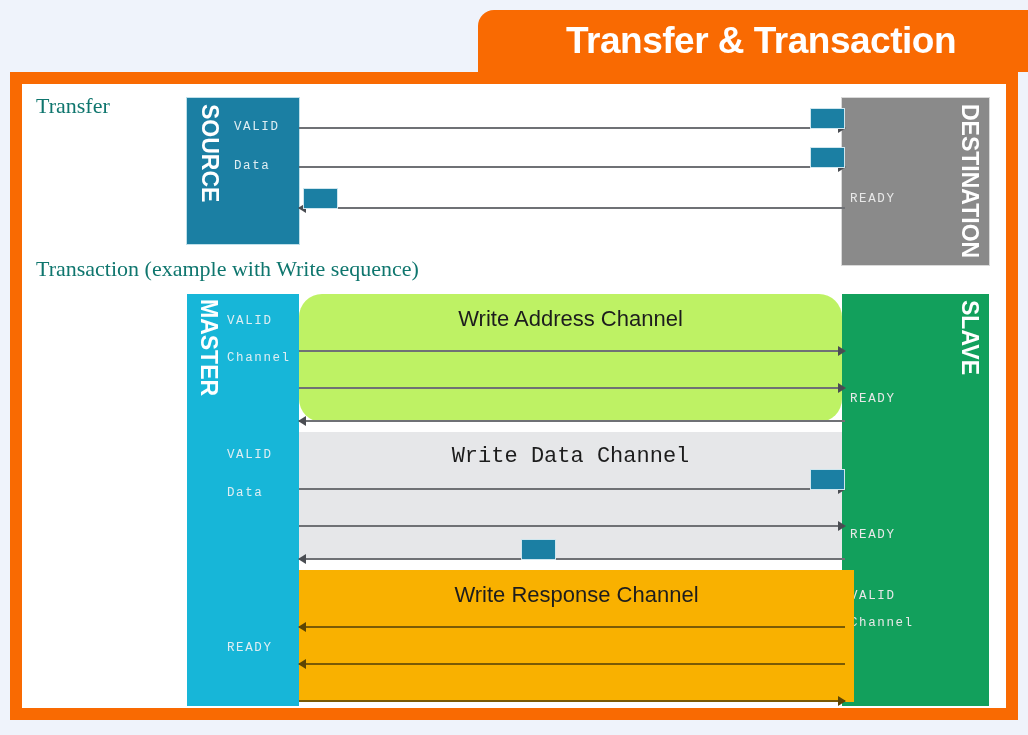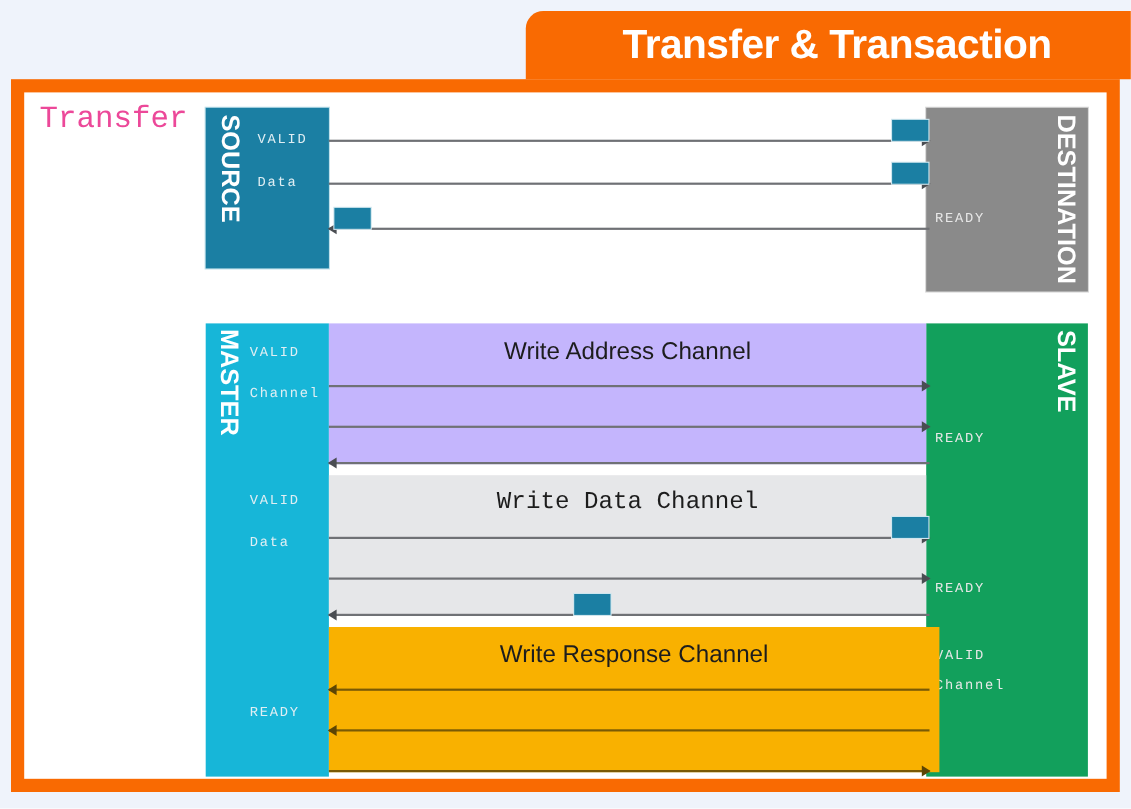--- a/index.html
+++ b/index.html
@@ -33,22 +33,22 @@
     box-sizing:border-box;
     padding:12px;
   }
   .card-inner{
     position:relative;width:100%;height:100%;
     background:#ffffff;
   }
 
   
   .section-label{
-    position:absolute;color:#ec4899;font-size:28px;
-    font-family:Liberation Mono, monospace;white-space:nowrap;
+    position:absolute;color:#0f766e;font-size:22px;
+    font-family:Liberation Serif, serif;white-space:nowrap;
   }
   .mono{
     font-family:"Liberation Mono",monospace;
     font-size:12.5px;letter-spacing:1.6px;color:#dfeef3;white-space:nowrap;
   }
   .mono-dark{
     font-family:"Liberation Mono",monospace;
     font-size:12.5px;letter-spacing:1.6px;color:#e8e8e8;white-space:nowrap;
   }
 
@@ -118,39 +118,40 @@
         <span class="head r"></span>
       </div>
       <div class="arrow" style="left:277px;top:123px;width:546px;">
         <span class="head l"></span>
       </div>
 
       <div class="marker" style="left:789px;top:25px;width:33px;height:19px;"></div>
       <div class="marker" style="left:789px;top:64px;width:33px;height:19px;"></div>
       <div class="marker" style="left:282px;top:105px;width:33px;height:19px;"></div>
 
+      <span class="section-label" style="left:14px;top:172px;">Transaction (example with Write sequence)</span>
 
       <div class="block master" style="left:165px;top:210px;width:112px;height:412px;">
         <span class="vlabel down" style="left:8px;top:5px;font-size:23px;height:105px;">MASTER</span>
         <span class="mono" style="position:absolute;left:40px;top:20px;">VALID</span>
         <span class="mono" style="position:absolute;left:40px;top:57px;">Channel</span>
         <span class="mono" style="position:absolute;left:40px;top:154px;">VALID</span>
         <span class="mono" style="position:absolute;left:40px;top:192px;">Data</span>
         <span class="mono" style="position:absolute;left:40px;top:347px;">READY</span>
       </div>
 
       <div class="block slave" style="left:820px;top:210px;width:147px;height:412px;">
         <span class="vlabel down" style="right:6px;top:6px;font-size:23px;height:100px;">SLAVE</span>
         <span class="mono-dark" style="position:absolute;left:8px;top:98px;">READY</span>
         <span class="mono-dark" style="position:absolute;left:8px;top:234px;">READY</span>
         <span class="mono-dark" style="position:absolute;left:8px;top:295px;">VALID</span>
         <span class="mono-dark" style="position:absolute;left:8px;top:322px;">Channel</span>
       </div>
 
-      <div class="band" style="left:277px;top:210px;width:543px;height:128px;background:#c4b5fd;">
+      <div class="band" style="left:277px;top:210px;width:543px;height:128px;background:#bef264;border-radius:23px;">
         <span class="band-title" style="top:12px;">Write Address Channel</span>
       </div>
       <div class="arrow" style="left:277px;top:266px;width:546px;">
         <span class="head r"></span>
       </div>
       <div class="arrow" style="left:277px;top:303px;width:546px;">
         <span class="head r"></span>
       </div>
       <div class="arrow" style="left:277px;top:336px;width:546px;">
         <span class="head l"></span>

